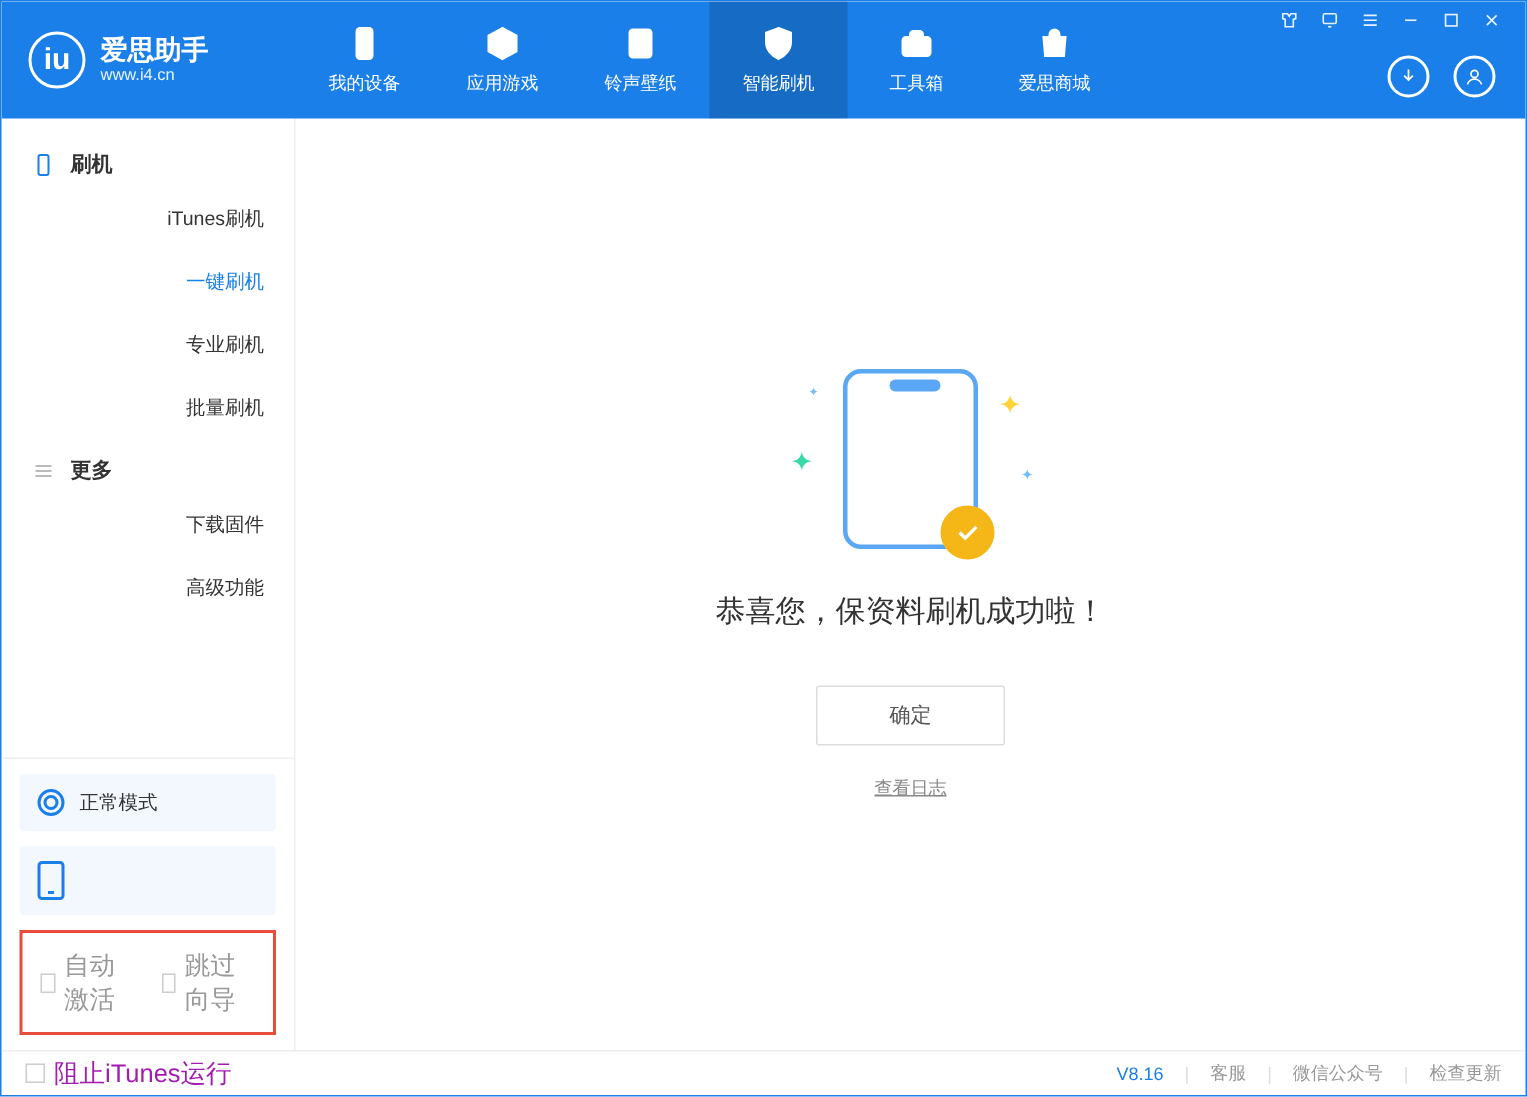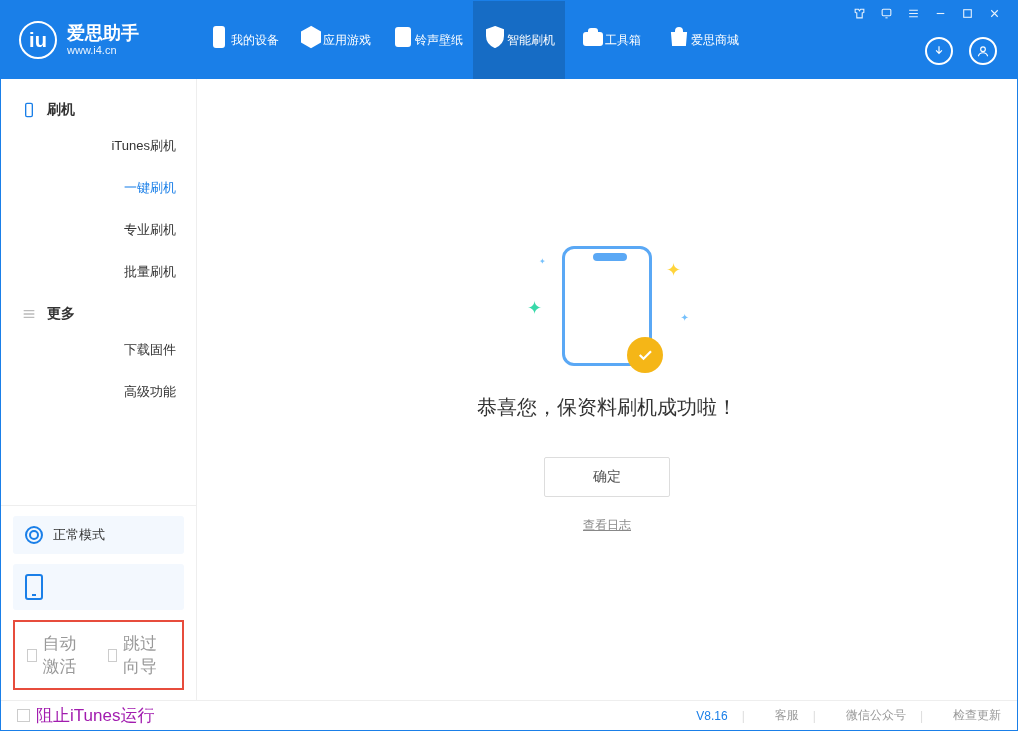--- a/index.html
+++ b/index.html
@@ -6,21 +6,21 @@
 body { background: #fff; width: 1018px; height: 731px; overflow: hidden; border: 1px solid #1a7fe8; position: relative; }
 
 
 .header { background: #1a7fe8; height: 78px; display: flex; align-items: center; position: relative; }
 .logo-area { display: flex; align-items: center; padding: 0 18px; width: 196px; }
 .logo-circle { width: 38px; height: 38px; border: 2px solid #fff; border-radius: 50%; display: flex; align-items: center; justify-content: center; color: #fff; font-size: 20px; font-weight: bold; }
 .logo-text { color: #fff; margin-left: 10px; }
 .logo-title { font-size: 18px; font-weight: bold; line-height: 1.1; }
 .logo-sub { font-size: 11px; opacity: .9; }
 .nav { display: flex; height: 100%; }
-.nav-item { width: 92px; display: flex; align-items: center; justify-content: center; color: #fff; cursor: pointer; position: relative; }
+.nav-item { width: 92px; display: flex; flex-direction: column; align-items: center; justify-content: center; color: #fff; cursor: pointer; position: relative; }
 .nav-item.active { background: rgba(0,0,0,.15); }
 .nav-icon { width: 24px; height: 24px; margin-bottom: 6px; fill: #fff; stroke: #fff; }
 .nav-label { font-size: 12px; }
 .header-right { position: absolute; right: 12px; top: 0; height: 78px; display: flex; flex-direction: column; justify-content: space-between; color: #fff; }
 .win-controls { display: flex; gap: 14px; justify-content: flex-end; padding: 6px 4px 0 0; font-size: 13px; }
 .win-controls span, .win-controls svg { cursor: pointer; opacity: .9; }
 .user-controls { display: flex; gap: 16px; justify-content: flex-end; padding: 0 8px 14px 0; }
 .circle-btn { width: 28px; height: 28px; border: 2px solid #fff; border-radius: 50%; display: flex; align-items: center; justify-content: center; cursor: pointer; }
 
 
@@ -62,21 +62,21 @@
 
 .success-msg { font-size: 20px; color: #333; margin-bottom: 36px; }
 .ok-btn { border: 1px solid #ddd; background: #fff; padding: 10px 48px; font-size: 14px; color: #555; cursor: pointer; border-radius: 2px; margin-bottom: 20px; }
 .log-link { color: #888; font-size: 12px; text-decoration: underline; cursor: pointer; }
 
 
 .footer { position: absolute; bottom: 0; left: 0; right: 0; height: 30px; border-top: 1px solid #eee; display: flex; align-items: center; padding: 0 16px; font-size: 12px; color: #999; }
 .footer .chk { color: #a21caf; }
 .footer-right { margin-left: auto; display: flex; align-items: center; gap: 14px; }
 .footer-right .divider { color: #ddd; }
-.footer-link { cursor: pointer; margin-left: 16px; }
+.footer-link { cursor: pointer; }
 .version { color: #1a7fe8; }
 </style>
 </head>
 <body>
 
 <div class="header">
   <div class="logo-area">
     <div class="logo-circle">iu</div>
     <div class="logo-text">
       <div class="logo-title">爱思助手</div>

